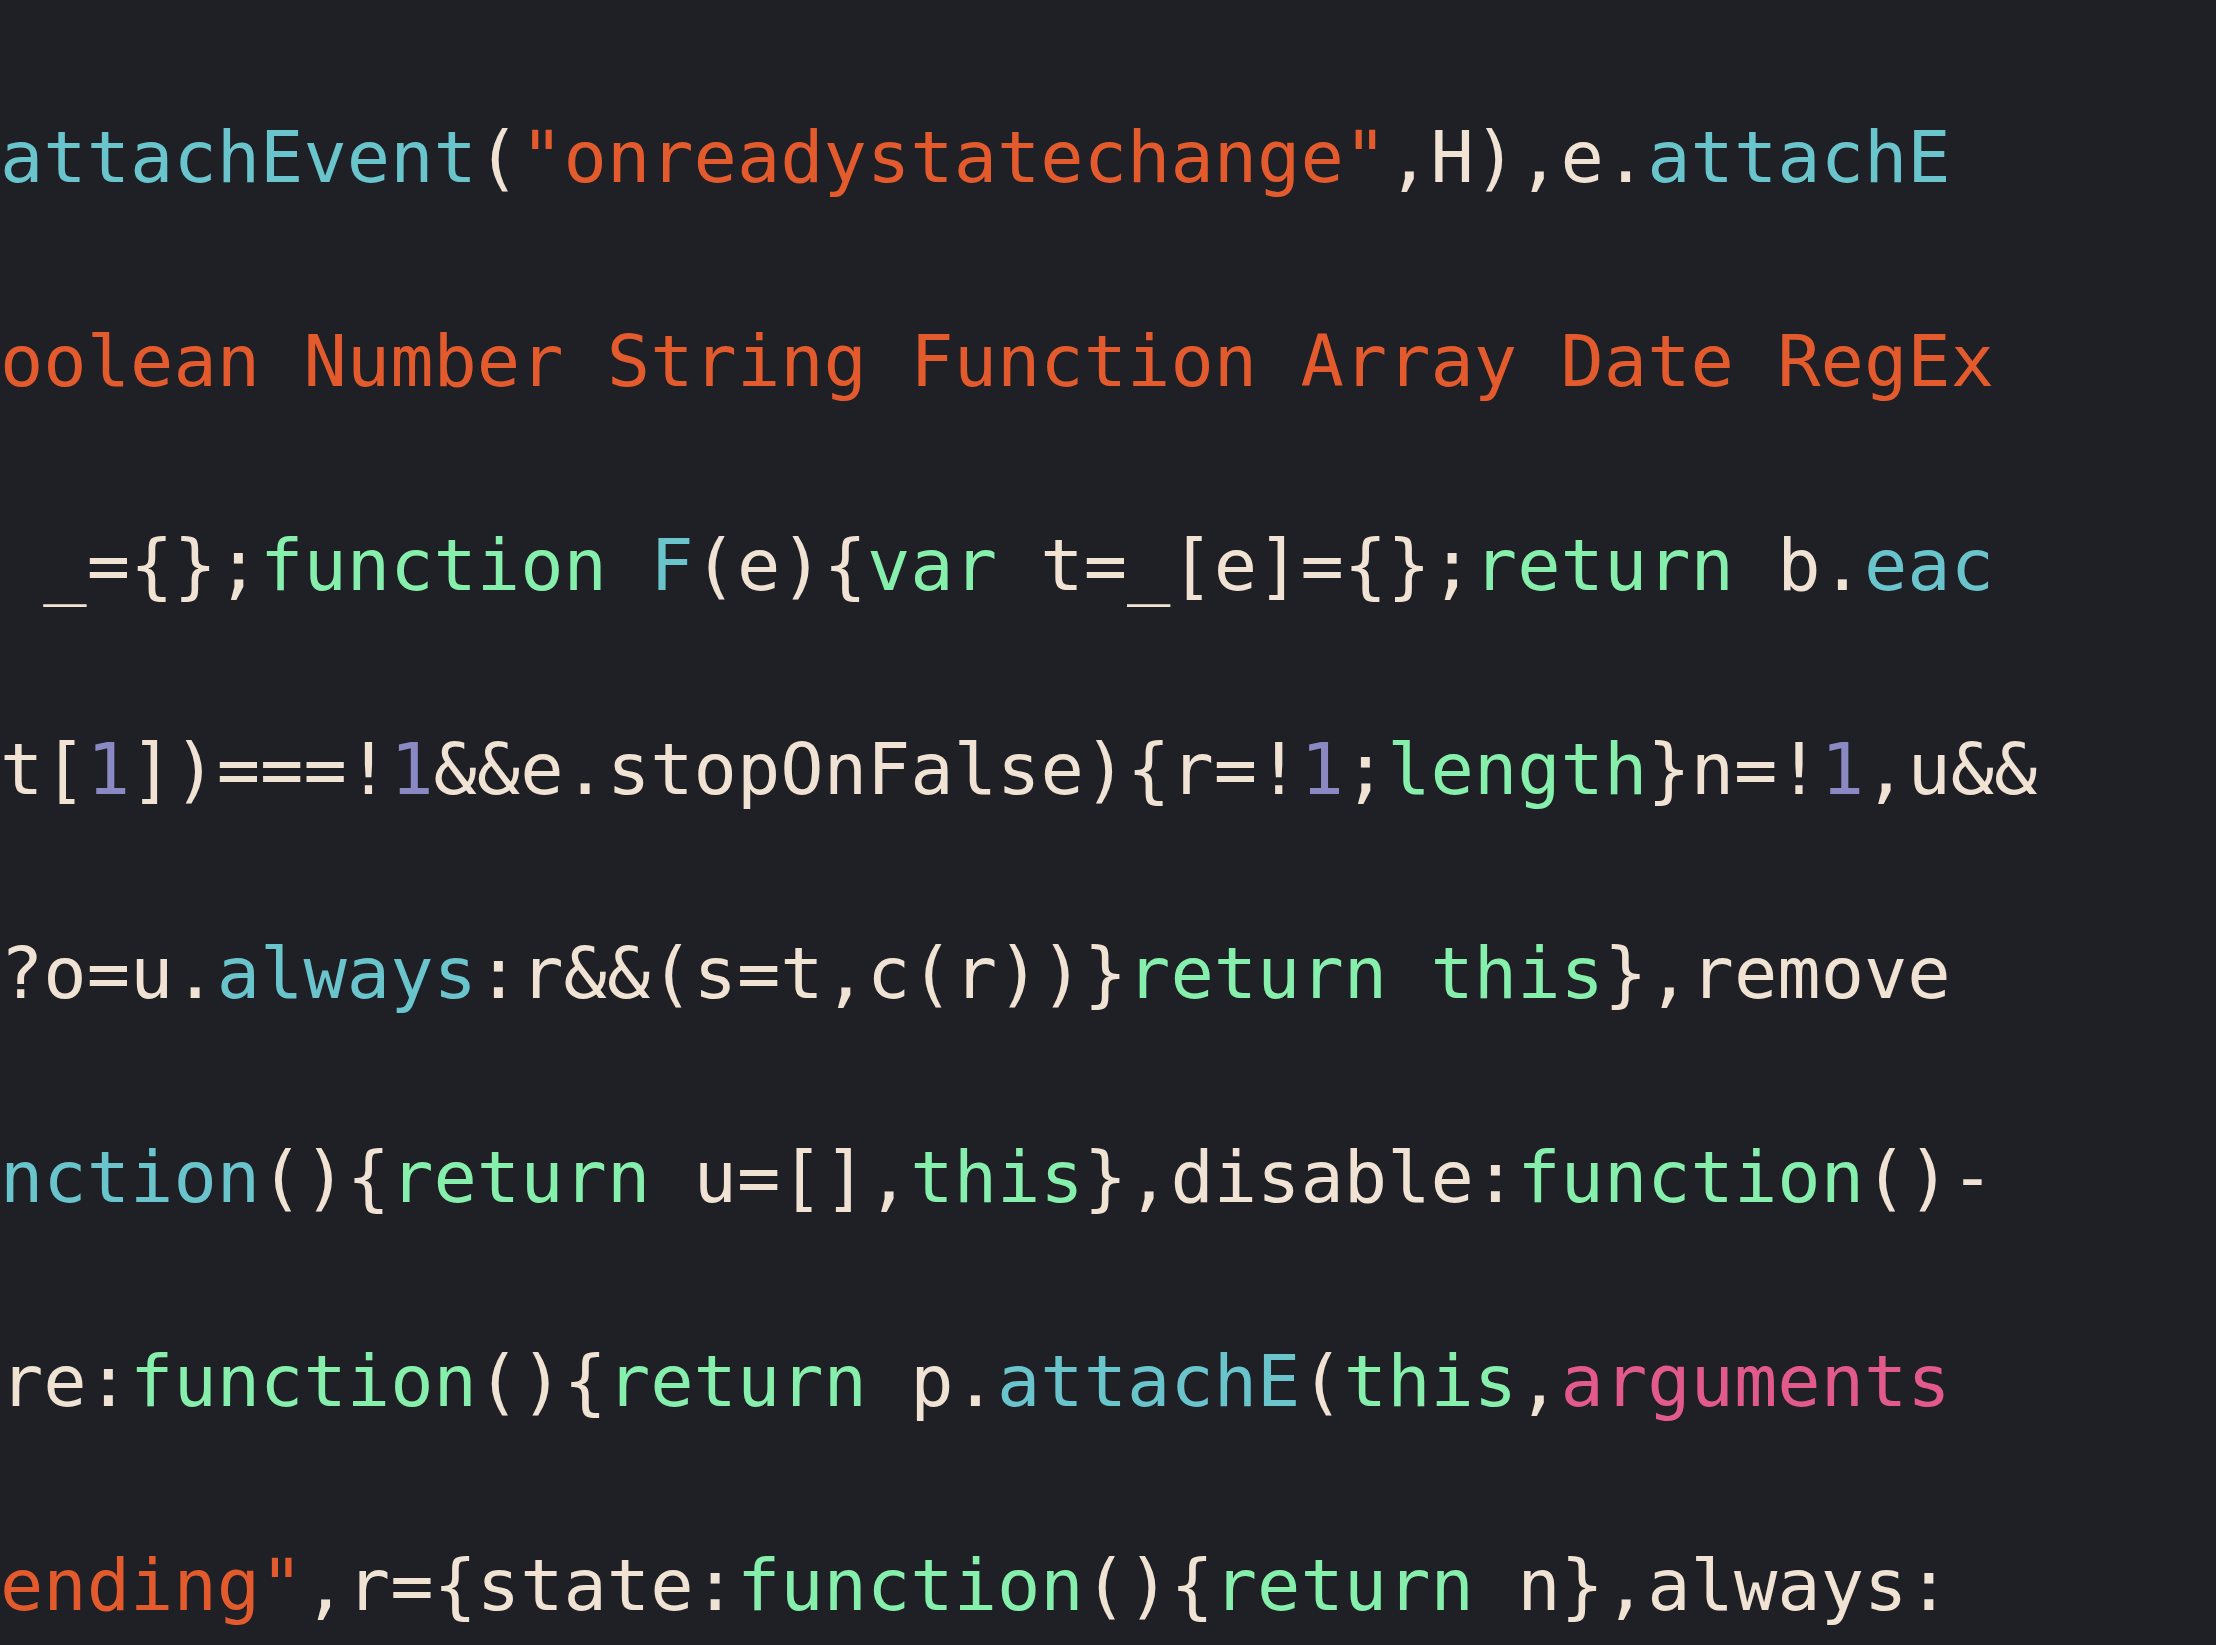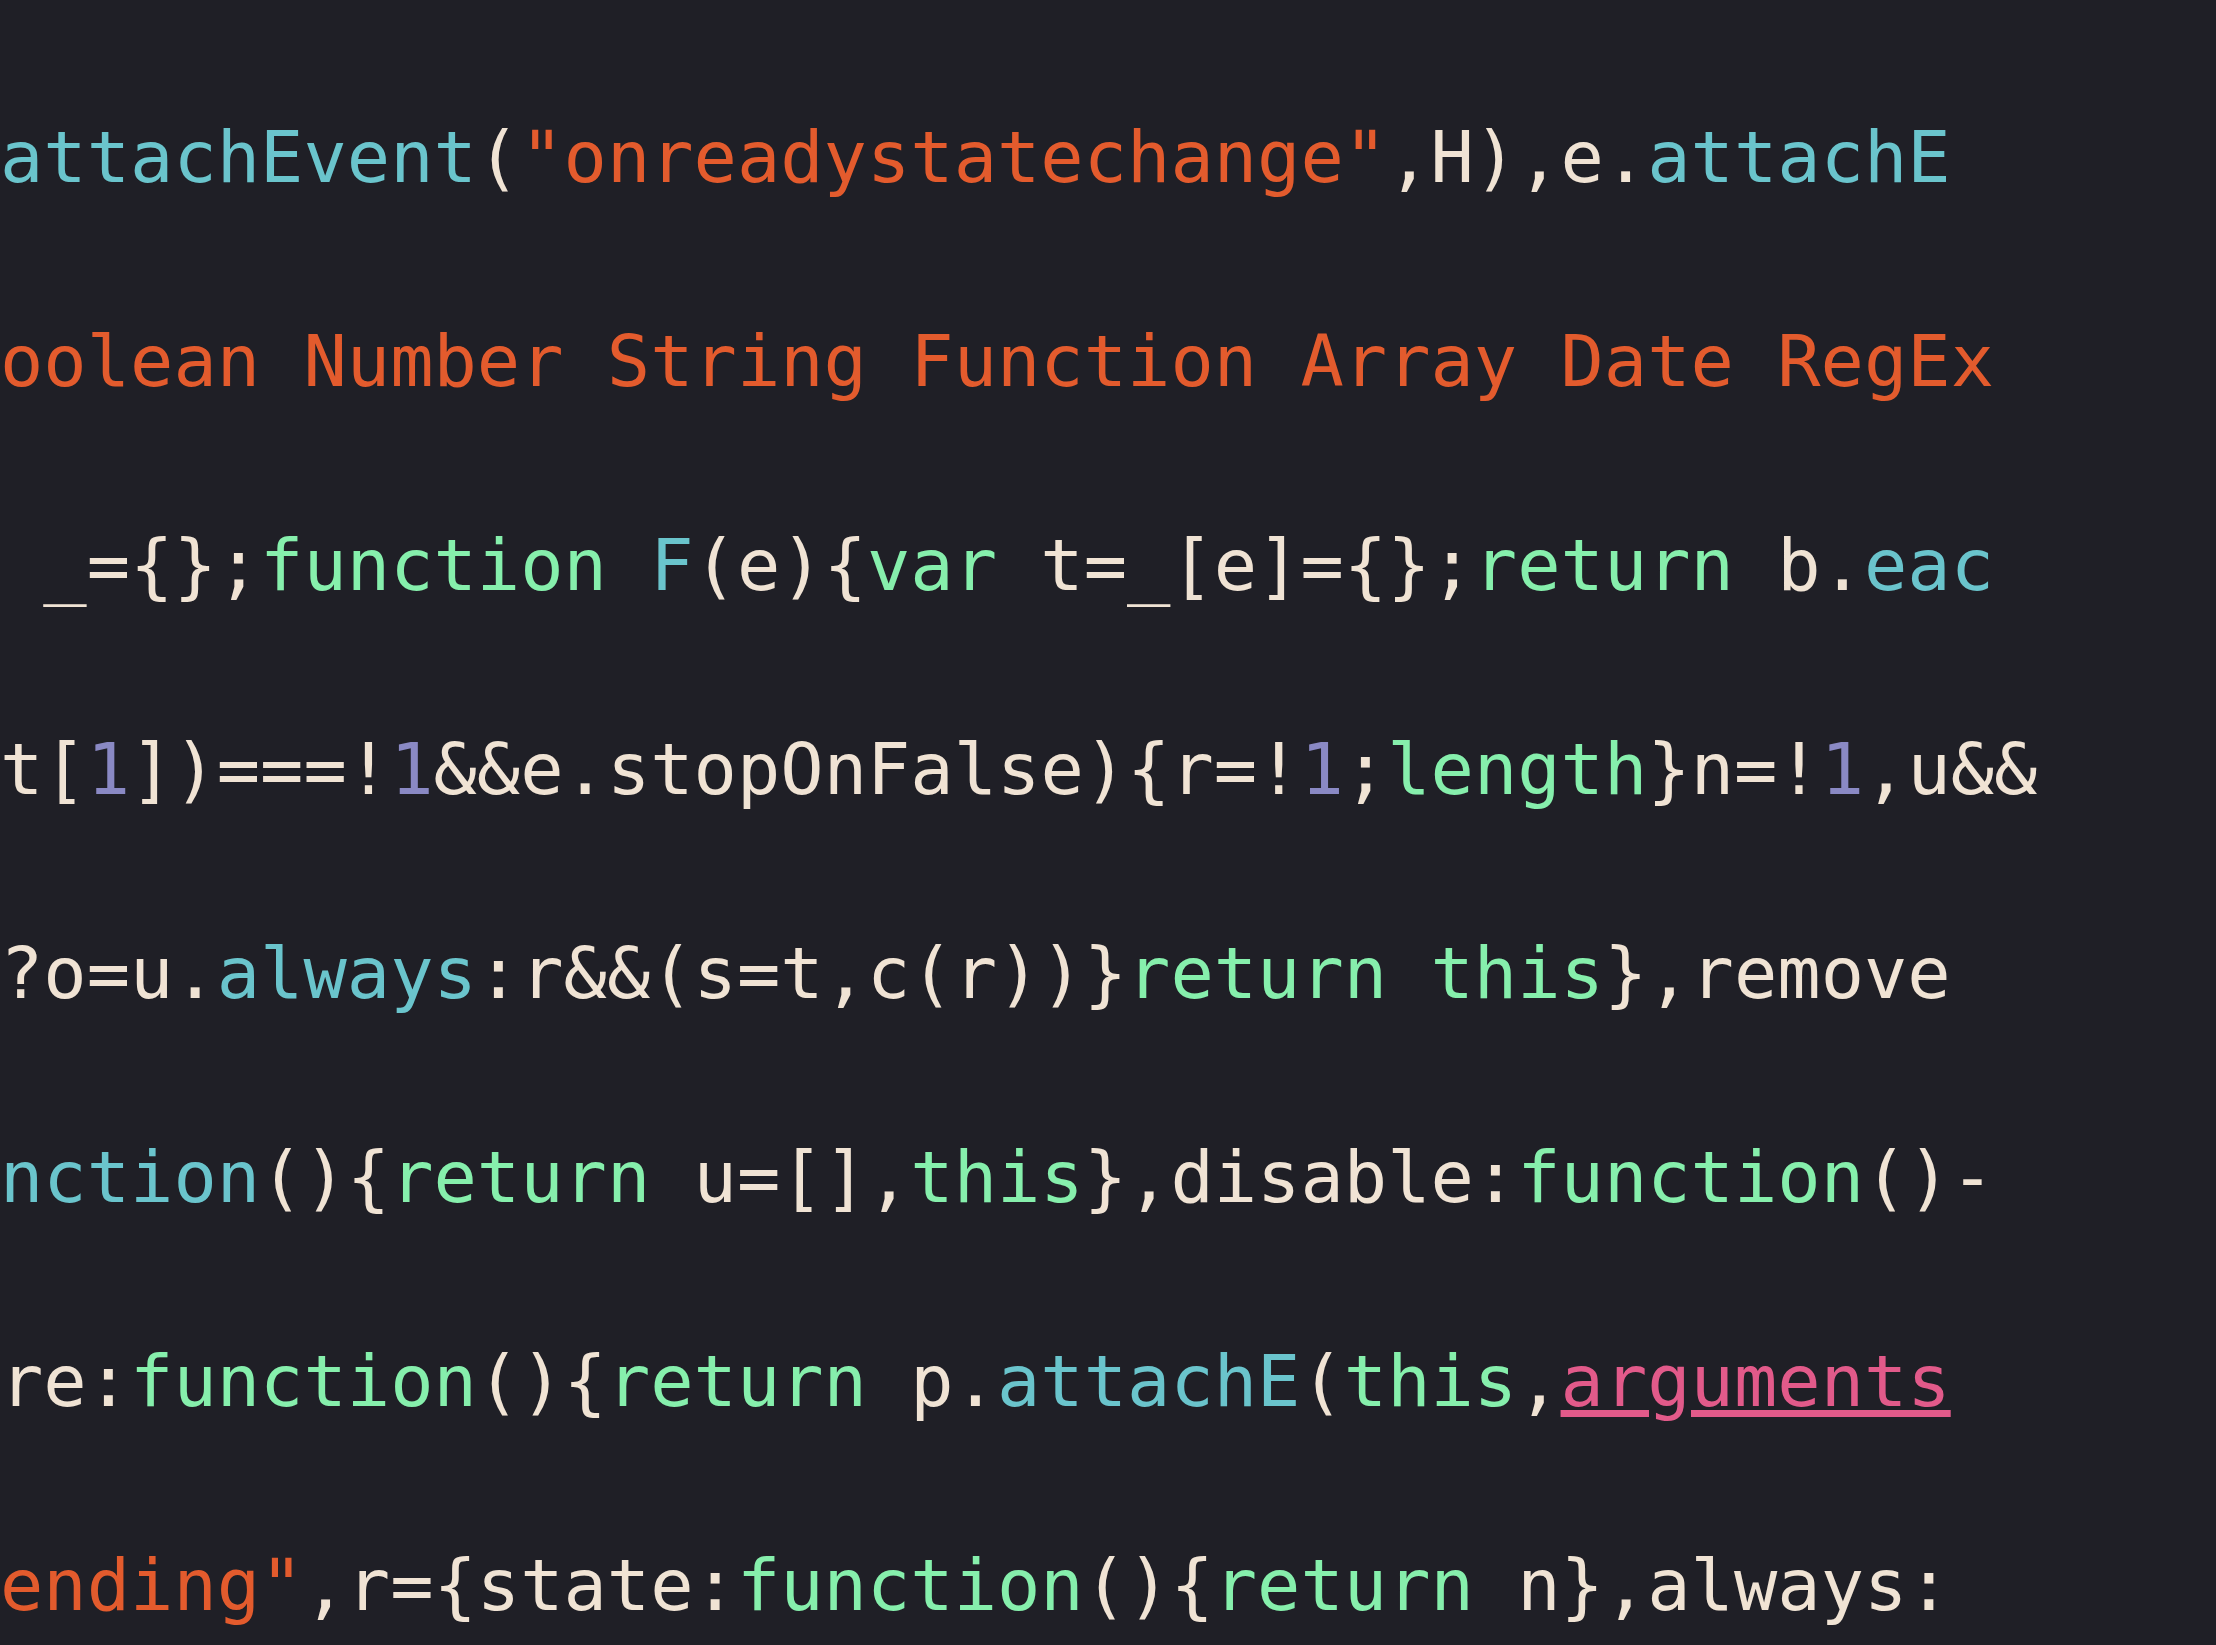--- a/index.html
+++ b/index.html
@@ -16,21 +16,21 @@
     letter-spacing:0px;
     padding-top:4.4px;
   }
   .line{display:block;}
   
   .c-fg   {color:#f0e3d4;} 
   .c-cyan {color:#6ac4cc;margin-top:7px;} 
   .c-str  {color:#e35b2d;} 
   .c-kw   {color:#86efac;} 
   .c-num  {color:#8a89c4;} 
-  .c-pink {color:#e25a8a;text-decoration:underline;}
+  .c-pink {color:#e25a8a;}
 </style>
 </head>
 <body>
 
 <div class="editor">
 <span class="line"><span class="c-cyan">attachEvent</span><span class="c-fg">(</span><span class="c-str">"onreadystatechange"</span><span class="c-fg">,H),e.</span><span class="c-cyan">attachE</span></span>
 <span class="line"><span class="c-str">oolean Number String Function Array Date RegEx</span></span>
 <span class="line"><span class="c-fg"> _={};</span><span class="c-kw">function</span><span class="c-cyan"> F</span><span class="c-fg">(e){</span><span class="c-kw">var</span><span class="c-fg"> t=_[e]={};</span><span class="c-kw">return</span><span class="c-fg"> b.</span><span class="c-cyan">eac</span></span>
 <span class="line"><span class="c-fg">t[</span><span class="c-num">1</span><span class="c-fg">])===!</span><span class="c-num">1</span><span class="c-fg">&amp;&amp;e.stopOnFalse){r=!</span><span class="c-num">1</span><span class="c-fg">;</span><span class="c-kw">length</span><span class="c-fg">}n=!</span><span class="c-num">1</span><span class="c-fg">,u&amp;&amp;</span></span>
 <span class="line"><span class="c-fg">?o=u.</span><span class="c-cyan">always</span><span class="c-fg">:r&amp;&amp;(s=t,c(r))}</span><span class="c-kw">return this</span><span class="c-fg">},remove</span></span>

